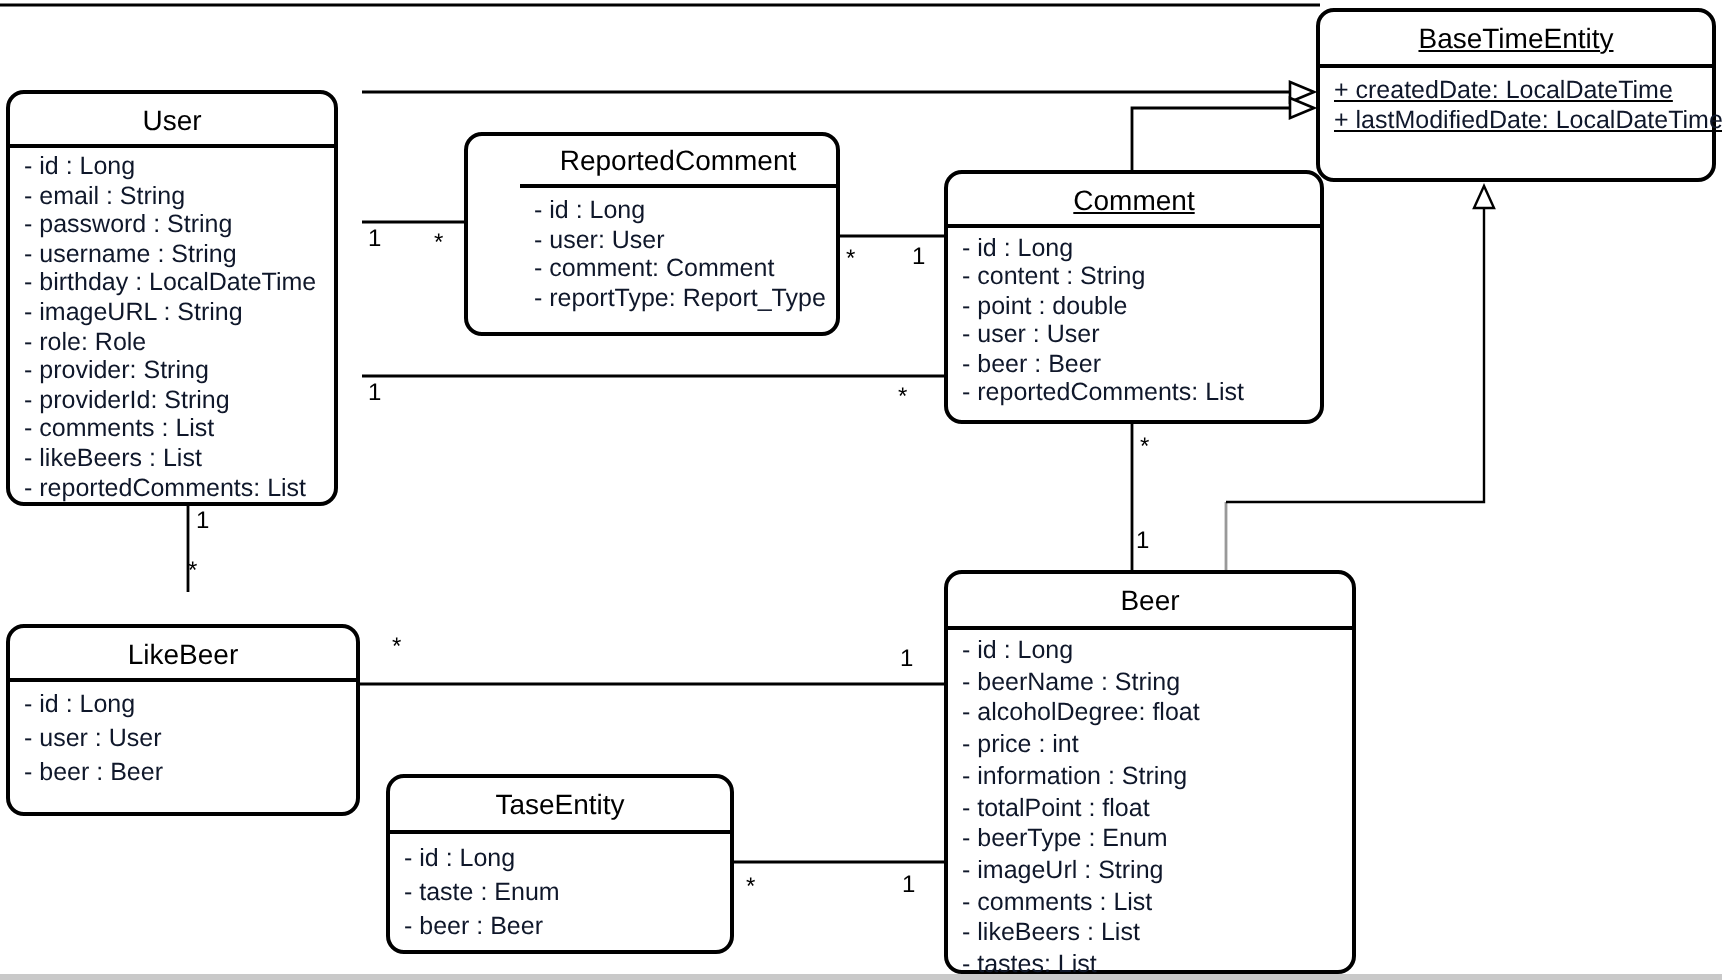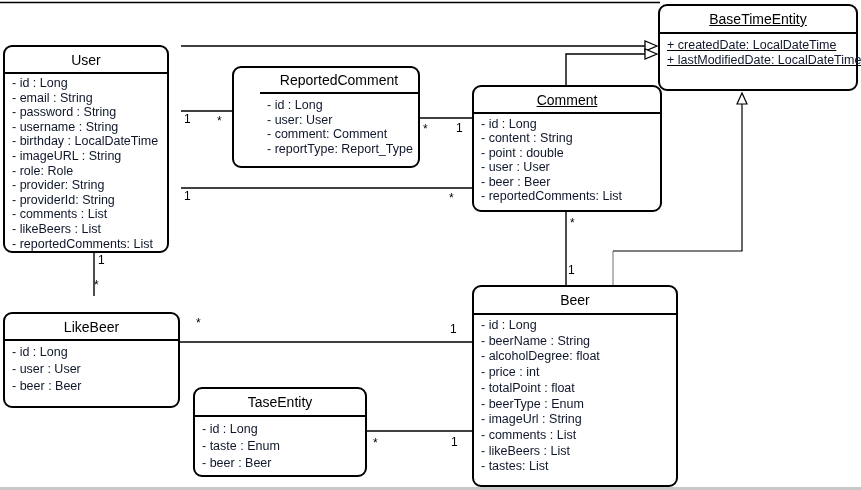--- a/index.html
+++ b/index.html
@@ -143,20 +143,21 @@
     </div>
   </div>
 
   <div class="uml-class" id="c-beer">
     <div class="uml-title">Beer</div>
     <div class="uml-attrs">
       <div class="attr">- id : Long</div>
       <div class="attr">- beerName : String</div>
       <div class="attr">- alcoholDegree: float</div>
       <div class="attr">- price : int</div>
+      <div class="attr">- information : String</div>
       <div class="attr">- totalPoint : float</div>
       <div class="attr">- beerType : Enum</div>
       <div class="attr">- imageUrl : String</div>
       <div class="attr">- comments : List</div>
       <div class="attr">- likeBeers : List</div>
       <div class="attr">- tastes: List</div>
     </div>
   </div>
 
   <div class="uml-class" id="c-tase">

